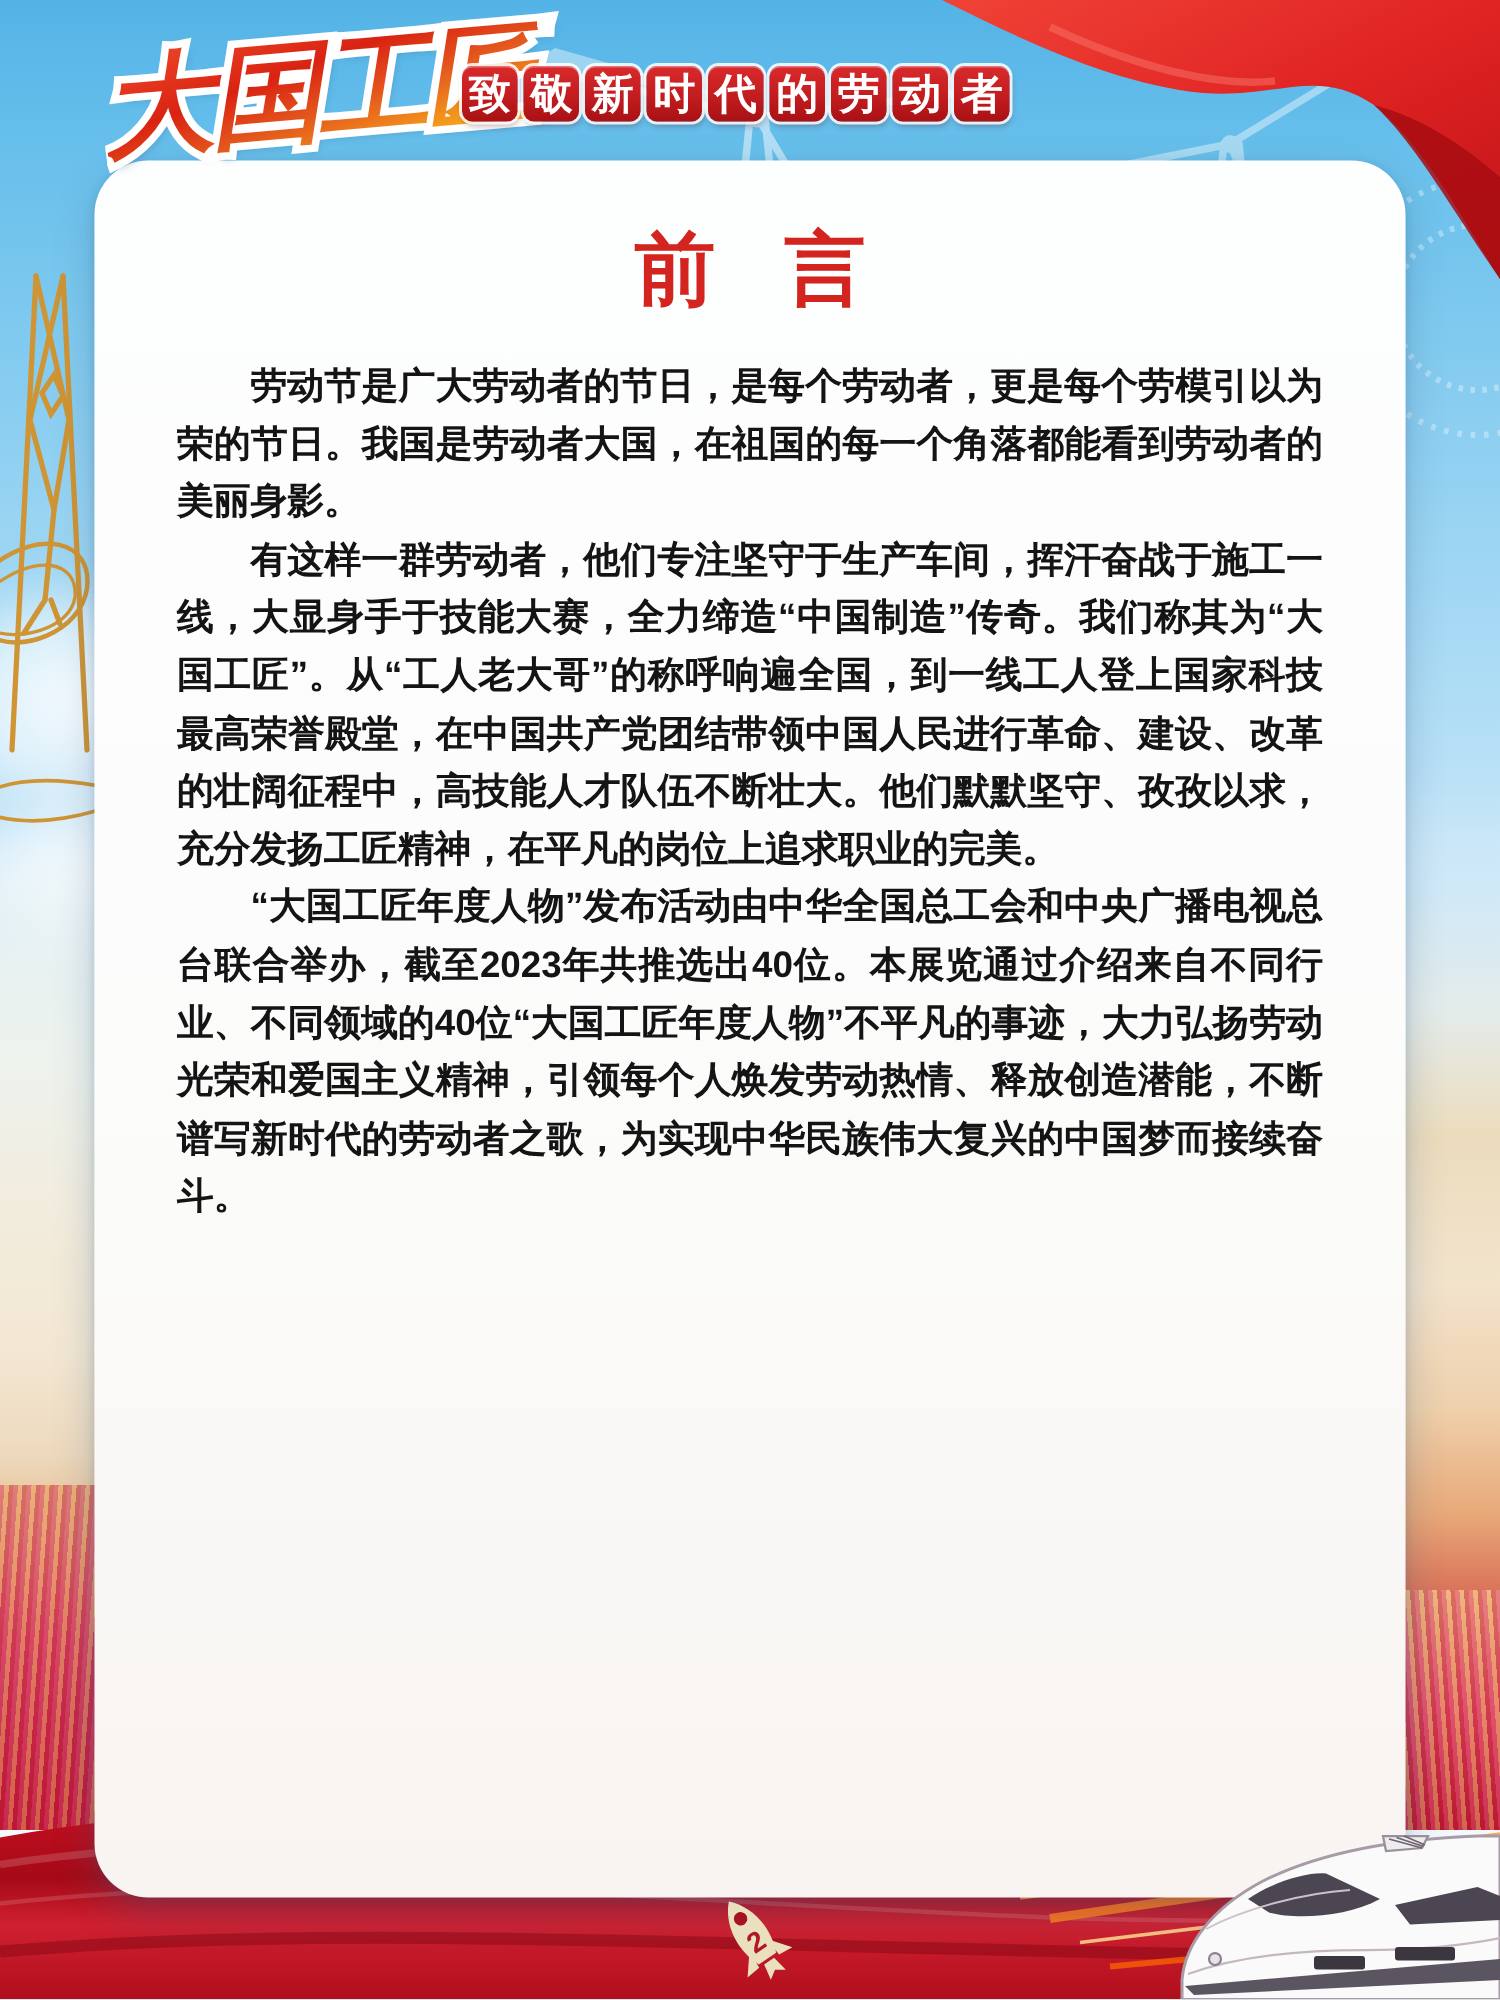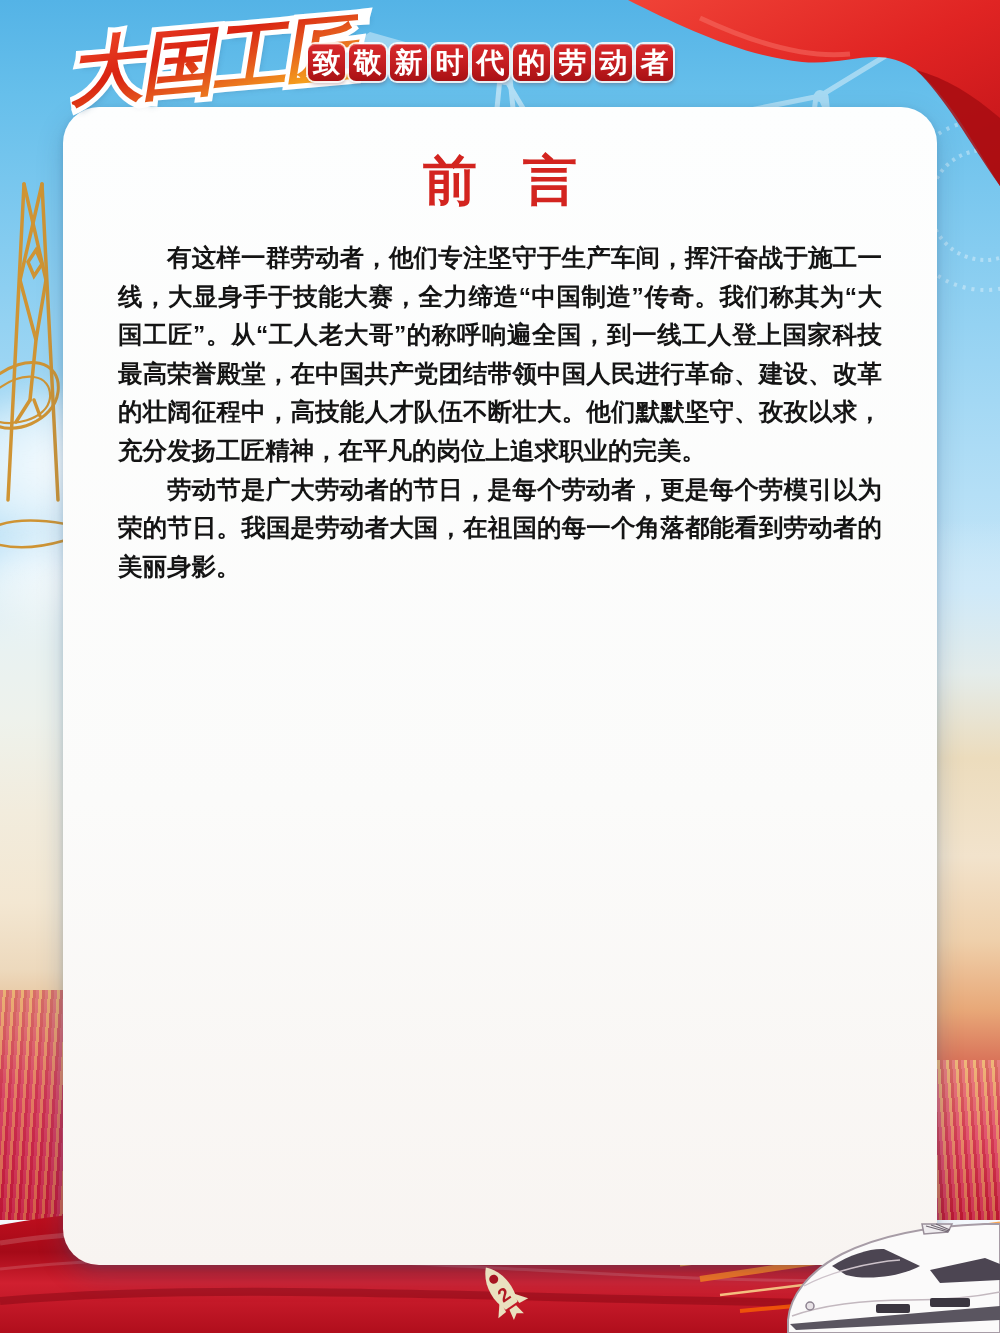--- a/index.html
+++ b/index.html
@@ -153,22 +153,23 @@
       <path d="M740,128 L1000,104" stroke="#ff6a00" stroke-width="4" opacity=".8"></path>
     </g>
   </svg>
 
   <div class="card">
     <div class="card-title">
       <span>前</span>
       <span>言</span>
     </div>
     <div class="body-text">
+      <p>劳动节是广大劳动者的节日，是每个劳动者，更是每个劳模引以为荣的节日。我国是劳动者大国，在祖国的每一个角落都能看到劳动者的美丽身影。</p>
       <p>有这样一群劳动者，他们专注坚守于生产车间，挥汗奋战于施工一线，大显身手于技能大赛，全力缔造“中国制造”传奇。我们称其为“大国工匠”。从“工人老大哥”的称呼响遍全国，到一线工人登上国家科技最高荣誉殿堂，在中国共产党团结带领中国人民进行革命、建设、改革的壮阔征程中，高技能人才队伍不断壮大。他们默默坚守、孜孜以求，充分发扬工匠精神，在平凡的岗位上追求职业的完美。</p>
-      <p>劳动节是广大劳动者的节日，是每个劳动者，更是每个劳模引以为荣的节日。我国是劳动者大国，在祖国的每一个角落都能看到劳动者的美丽身影。</p>
+      <p>“大国工匠年度人物”发布活动由中华全国总工会和中央广播电视总台联合举办，截至2023年共推选出40位。本展览通过介绍来自不同行业、不同领域的40位“大国工匠年度人物”不平凡的事迹，大力弘扬劳动光荣和爱国主义精神，引领每个人焕发劳动热情、释放创造潜能，不断谱写新时代的劳动者之歌，为实现中华民族伟大复兴的中国梦而接续奋斗。</p>
     </div>
   </div>
 
   <svg class="train" viewBox="0 0 220 125">
     <path d="M8,112 C10,88 28,64 62,46 C100,27 150,18 205,16 L220,16 L220,125 L8,125 Z" fill="#fbfafa" stroke="#a79ca6" stroke-width="2"></path>
     <path d="M52,58 C70,46 92,40 104,41 L140,58 C118,70 84,72 66,67 Z" fill="#4c4552"></path>
     <path d="M150,62 L205,50 L220,56 L220,72 L160,75 Z" fill="#4c4552"></path>
     <path d="M142,16 l30,0 l-4,8 l-24,2 z" fill="#efecef" stroke="#9a8f9a" stroke-width="1.5"></path>
     <path d="M146,18 l22,6 M151,17 l18,6 M156,16 l14,6" stroke="#6f6570" stroke-width="1.2"></path>
     <path d="M12,108 C40,98 80,92 130,92 C170,92 200,88 220,84" stroke="#c3b8bf" stroke-width="1.5" fill="none"></path>

